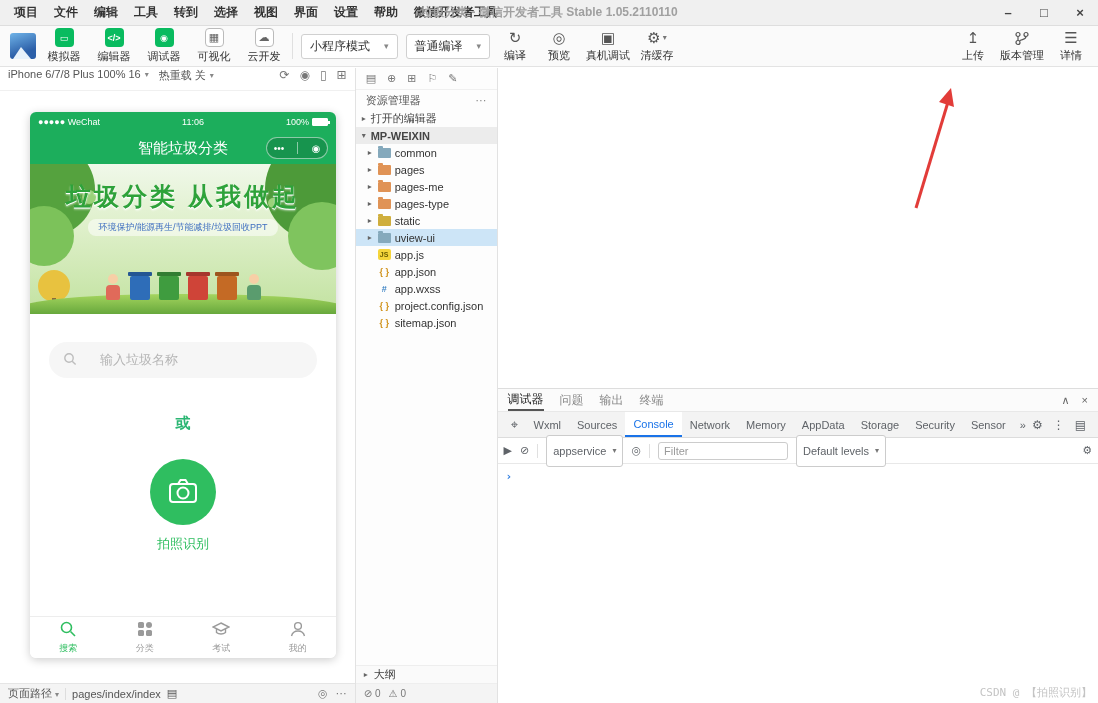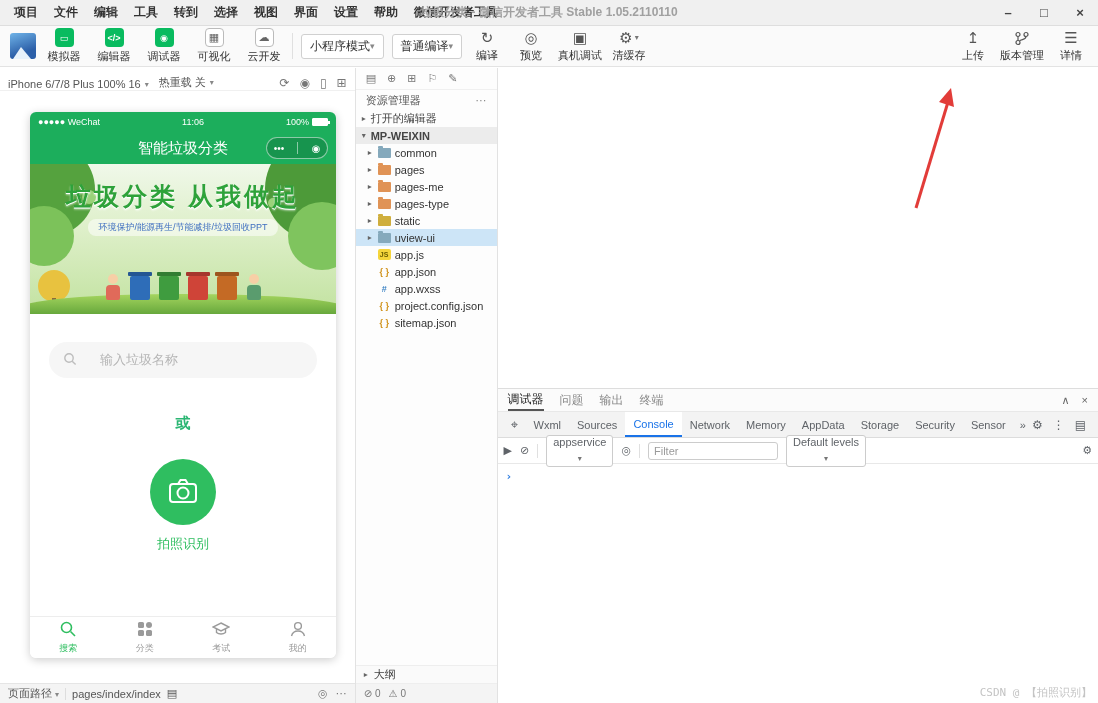--- a/index.html
+++ b/index.html
@@ -17,36 +17,36 @@
   
   .toolbar { height:41px; background:#fafafa; border-bottom:1px solid #e3e3e3; display:flex; align-items:center; padding:0 10px; gap:8px; }
   .avatar { width:26px; height:26px; border-radius:3px; background:linear-gradient(160deg,#6fb3e8 0%,#2c5fa8 70%); position:relative; overflow:hidden; flex:0 0 auto; }
   .avatar::after { content:""; position:absolute; bottom:0; left:3px; border-left:8px solid transparent; border-right:10px solid transparent; border-bottom:12px solid #e8f2fb; }
   .tgroup { display:flex; align-items:flex-start; gap:10px; }
   .tbtn { display:flex; flex-direction:column; align-items:center; gap:2px; width:40px; }
   .ticon { width:19px; height:19px; border-radius:4px; background:#09bb5f; color:#fff; font-size:9px; display:flex; align-items:center; justify-content:center; font-weight:bold; }
   .ticon.plain { background:#fff; border:1px solid #bbb; color:#666; font-size:11px; }
   .tlabel { font-size:11px; color:#333; }
   .vsep { width:1px; height:26px; background:#e0e0e0; }
-  .select { height:25px; border:1px solid #d0d0d0; border-radius:3px; background:#fff; display:flex; align-items:center; padding:0 8px; font-size:12px; color:#333; }
+  .select { height:25px; border:1px solid #d0d0d0; border-radius:3px; background:#fff; display:flex; align-items:center; padding:0 8px; gap:14px; font-size:12px; color:#333; }
   .select .caret { color:#888; font-size:9px; }
   .act { display:flex; flex-direction:column; align-items:center; gap:1px; min-width:34px; }
   .act-icon { font-size:15px; color:#555; line-height:16px; height:17px; display:flex; align-items:center; gap:2px; }
   .act-icon .caret { font-size:8px; color:#777; }
   .act-label { font-size:11px; color:#333; white-space:nowrap; }
   .spacer { flex:1; }
 
   
   .main { position:absolute; top:68px; left:0; right:0; bottom:0; display:flex; }
   .sim-panel { width:366px; border-right:1px solid #e2e2e2; position:relative; background:#fff; }
   .explorer { width:146px; border-right:1px solid #e2e2e2; display:flex; flex-direction:column; background:#fdfdfd; }
   .editor-area { flex:1; display:flex; flex-direction:column; background:#fff; }
 
   
-  .sim-toolbar { height:23px; display:flex; align-items:flex-end; padding:0 8px; gap:10px; font-size:11px; color:#555; border-bottom:1px solid #f0f0f0; }
+  .sim-toolbar { height:23px; display:flex; align-items:flex-start; padding:0 8px; gap:10px; font-size:11px; color:#555; border-bottom:1px solid #f0f0f0; }
   .sim-dd { display:flex; align-items:center; gap:4px; }
   .sim-dd .caret { font-size:8px; color:#888; }
   .sim-icons { margin-left:auto; display:flex; gap:10px; color:#777; font-size:12px; }
   .phone { position:absolute; left:30px; top:44px; width:306px; height:546px; background:#fff; border-radius:6px; box-shadow:0 2px 10px rgba(0,0,0,.20); overflow:hidden; }
   .p-status { height:20px; background:#1cae5c; color:#fff; font-size:9px; display:flex; align-items:center; justify-content:space-between; padding:0 8px; }
   .batt { display:flex; align-items:center; gap:3px; }
   .batt-body { width:16px; height:8px; border:1px solid #fff; border-radius:1px; position:relative; background:#fff; }
   .batt-body::after { content:""; position:absolute; right:-3px; top:2px; width:2px; height:3px; background:#fff; }
   .p-nav { height:32px; background:#1cae5c; position:relative; }
   .p-title { position:absolute; left:0; right:0; top:7px; text-align:center; color:#fff; font-size:15px; }
@@ -110,21 +110,21 @@
   .dbg-tabs { height:23px; background:#fbfbfb; border-bottom:1px solid #e8e8e8; display:flex; align-items:center; padding:0 10px; gap:16px; font-size:12px; color:#888; }
   .dbg-tab.active { color:#222; border-bottom:2px solid #555; height:100%; display:flex; align-items:center; }
   .dbg-right { margin-left:auto; display:flex; gap:12px; color:#666; font-size:11px; }
   .dt-tabs { height:26px; background:#f3f3f3; border-bottom:1px solid #dcdcdc; display:flex; align-items:center; padding:0 6px; font-size:11px; color:#5f6368; }
   .dt-inspect { width:22px; text-align:center; color:#5f6368; font-size:13px; }
   .dt-tab { padding:0 8px; height:100%; display:flex; align-items:center; }
   .dt-tab.active { color:#1a73e8; border-bottom:2px solid #1a73e8; background:#fff; }
   .dt-more { padding:0 6px; color:#5f6368; }
   .dt-right { margin-left:auto; display:flex; gap:10px; color:#5f6368; font-size:12px; padding-right:6px; }
   .con-toolbar { height:26px; border-bottom:1px solid #e8e8e8; display:flex; align-items:center; padding:0 6px; gap:8px; font-size:11px; color:#5f6368; background:#fff; }
-  .ct-sel { height:32px; border:1px solid #ccc; border-radius:3px; display:flex; align-items:center; gap:6px; padding:0 6px; background:#fff;flex-direction:column; }
+  .ct-sel { height:32px; border:1px solid #ccc; border-radius:3px; display:flex; align-items:center; gap:6px; padding:0 6px; background:#fff; }
   .ct-sel .caret { font-size:8px; color:#777; }
   .ct-input { height:18px; width:130px; border:1px solid #ccc; border-radius:3px; font-size:11px; padding:8px 5px; color:#333; font-family:inherit; }
   .ct-input::placeholder { color:#9a9a9a; }
   .ct-div { width:1px; height:14px; background:#e0e0e0; }
   .ct-gear { margin-left:auto; }
   .con-body { flex:1; position:relative; font-family:"DejaVu Sans Mono","Liberation Mono",monospace; font-size:11px; }
   .con-prompt { position:absolute; top:6px; left:8px; color:#2e7de0; font-weight:bold; }
   .watermark { position:absolute; right:6px; bottom:3px; font-size:11px; color:#c4c4c4; }
 </style>
 </head>

